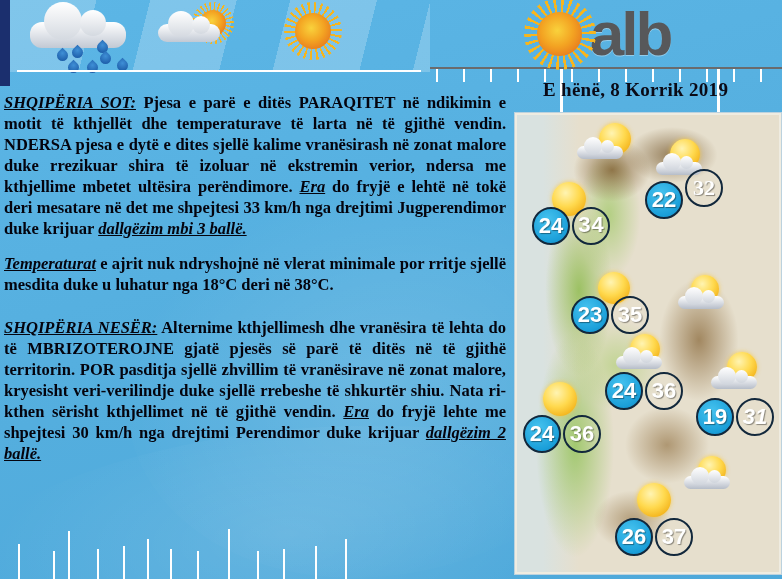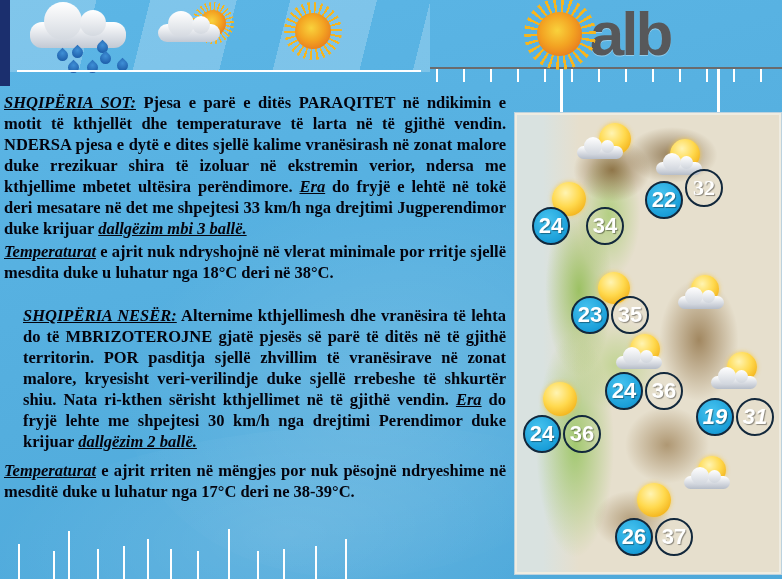--- a/index.html
+++ b/index.html
@@ -47,22 +47,22 @@
   .tick{position:absolute;background:#ffffff;width:2px;}
   .tick.major{width:3px;}
 
   
   .date{position:absolute;left:543px;top:79px;font-weight:bold;font-size:19px;color:#0a0a16;letter-spacing:0.3px;}
 
   
   .copy{position:absolute;left:4px;top:92px;width:502px;color:#04040e;
         font-weight:bold;font-size:16.5px;line-height:21px;text-align:justify;}
   .copy p{margin:0;}
-  .copy p.p2{margin-top:2px;}
-  .copy p.p3{margin-top:22px;margin-left:19px;}
+  .copy p.p2{margin-top:14px;}
+  .copy p.p3{margin-top:22px;}
   .copy p.p4{margin-top:8px;}
   .u{text-decoration:underline;font-style:italic;}
 
   
   .map{position:absolute;left:515px;top:113px;width:262px;height:457px;
        border:2px solid #efece1;box-shadow:0 0 0 1px #bcd2de;
        background-color:#e6dfcd;
        background-image:
          radial-gradient(ellipse 55px 45px at 95px 55px, rgba(125,92,45,0.80), rgba(125,92,45,0) 70%),
          radial-gradient(ellipse 65px 40px at 155px 40px, rgba(115,85,42,0.70), rgba(115,85,42,0) 70%),
@@ -145,29 +145,29 @@
       <div class="tick" style="left: 625px; top: 69px; height: 13px;"></div>
       <div class="tick" style="left: 652px; top: 69px; height: 13px;"></div>
       <div class="tick" style="left: 679px; top: 69px; height: 13px;"></div>
       <div class="tick" style="left: 706px; top: 69px; height: 13px;"></div>
       <div class="tick" style="left: 733px; top: 69px; height: 13px;"></div>
       <div class="tick" style="left: 760px; top: 69px; height: 13px;"></div>
       <div class="tick major" style="left: 560px; top: 69px; height: 44px;"></div>
       <div class="tick major" style="left: 717px; top: 69px; height: 44px;"></div>
     </div>
 
+  <div class="date">E hënë, 8 Korrik 2019</div>
 
   <div class="copy">
     <p class="p1"><span class="u">SHQIPËRIA SOT:</span><span> Pjesa e parë e ditës PARAQITET në ndikimin e motit të kthjellët dhe temperaturave të larta në të gjithë vendin. NDERSA pjesa e dytë e dites sjellë kalime vranësirash në zonat malore duke rrezikuar shira të izoluar në ekstremin verior, ndersa me kthjellime mbetet ultësira perëndimore. </span><span class="u">Era</span><span> do fryjë e lehtë në tokë deri mesatare në det me shpejtesi 33 km/h nga drejtimi Jugperendimor duke krijuar </span><span class="u">dallgëzim mbi 3  ballë.</span></p>
 
     <p class="p2"><span class="u">Temperaturat</span><span> e ajrit nuk ndryshojnë në vlerat minimale por rritje sjellë mesdita duke u luhatur nga 18°C deri në 38°C.</span></p>
 
     <p class="p3"><span class="u">SHQIPËRIA NESËR:</span><span> Alternime kthjellimesh dhe vranësira të lehta do të MBRIZOTEROJNE gjatë pjesës së parë të ditës në të gjithë territorin. POR pasditja sjellë zhvillim të vranësirave në zonat malore, kryesisht veri-verilindje duke sjellë rrebeshe të shkurtër shiu. Nata ri-kthen sërisht kthjellimet në të gjithë vendin. </span><span class="u">Era</span><span> do fryjë lehte me shpejtesi 30 km/h nga drejtimi Perendimor duke krijuar </span><span class="u">dallgëzim 2 ballë.</span></p>
 
-    <p class="p4"><span class="u">Temperaturat</span><span> e ajrit rriten në mëngjes por nuk pësojnë ndryeshime në mesditë duke u luhatur nga 17°C deri ne 38-39°C.</span></p>
   </div>
 
   <div class="map" id="albania-map">
       <div class="msun" style="left: 82px; top: 8px; width: 32px; height: 32px;"></div>
       <div class="msun" style="left: 153px; top: 24px; width: 30px; height: 30px;"></div>
       <div class="msun" style="left: 35px; top: 67px; width: 34px; height: 34px;"></div>
       <div class="msun" style="left: 81px; top: 157px; width: 32px; height: 32px;"></div>
       <div class="msun" style="left: 174px; top: 160px; width: 28px; height: 28px;"></div>
       <div class="msun" style="left: 113px; top: 219px; width: 30px; height: 30px;"></div>
       <div class="msun" style="left: 210px; top: 237px; width: 30px; height: 30px;"></div>
@@ -176,26 +176,26 @@
       <div class="msun" style="left: 120px; top: 368px; width: 34px; height: 34px;"></div>
       <div class="mcloud" style="left: 60px; top: 31px;"></div>
       <div class="mcloud" style="left: 139px; top: 47px;"></div>
       <div class="mcloud" style="left: 161px; top: 181px;"></div>
       <div class="mcloud" style="left: 99px; top: 241px;"></div>
       <div class="mcloud" style="left: 194px; top: 261px;"></div>
       <div class="mcloud" style="left: 167px; top: 361px;"></div>
       <div class="bubble min" style="left: 128px; top: 66px;">22</div>
       <div class="bubble max" style="left: 168px; top: 54px; font-family: Liberation Serif, serif;">32</div>
       <div class="bubble min" style="left: 15px; top: 92px;">24</div>
-      <div class="bubble max" style="left: 69px; top: 92px;">34</div>
+      <div class="bubble max" style="left: 55px; top: 92px; font-family: Liberation Mono, monospace;">34</div>
       <div class="bubble min" style="left: 54px; top: 181px;">23</div>
       <div class="bubble max" style="left: 94px; top: 181px;">35</div>
       <div class="bubble min" style="left: 88px; top: 257px;">24</div>
       <div class="bubble max" style="left: 128px; top: 257px;">36</div>
-      <div class="bubble min" style="left: 179px; top: 283px; font-style: italic;">19</div>
+      <div class="bubble min" style="left: 179px; top: 283px;">19</div>
       <div class="bubble max" style="left: 219px; top: 283px; font-style: italic;">31</div>
       <div class="bubble min" style="left: 6px; top: 300px;">24</div>
       <div class="bubble max" style="left: 46px; top: 300px;">36</div>
       <div class="bubble min" style="left: 98px; top: 403px;">26</div>
       <div class="bubble max" style="left: 138px; top: 403px;">37</div>
     </div>
 
   <div id="bottom-ticks">
       <div class="tick" style="left: 18px; top: 544px; height: 35px;"></div>
       <div class="tick" style="left: 53px; top: 551px; height: 28px;"></div>

